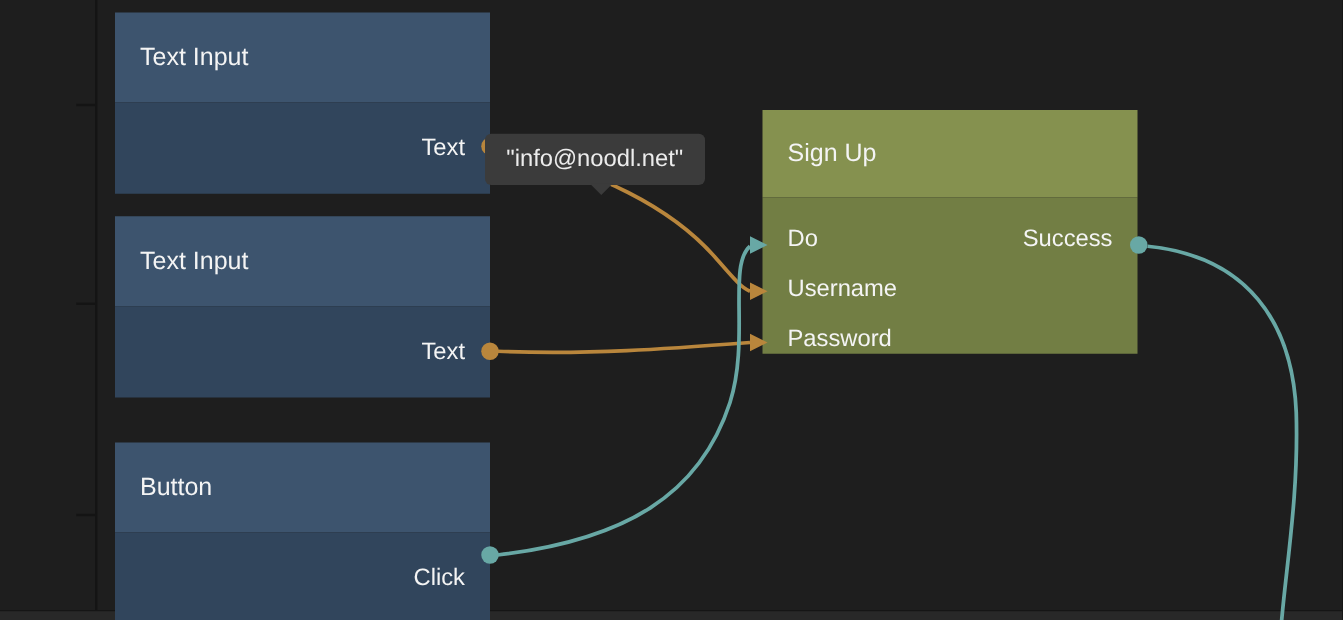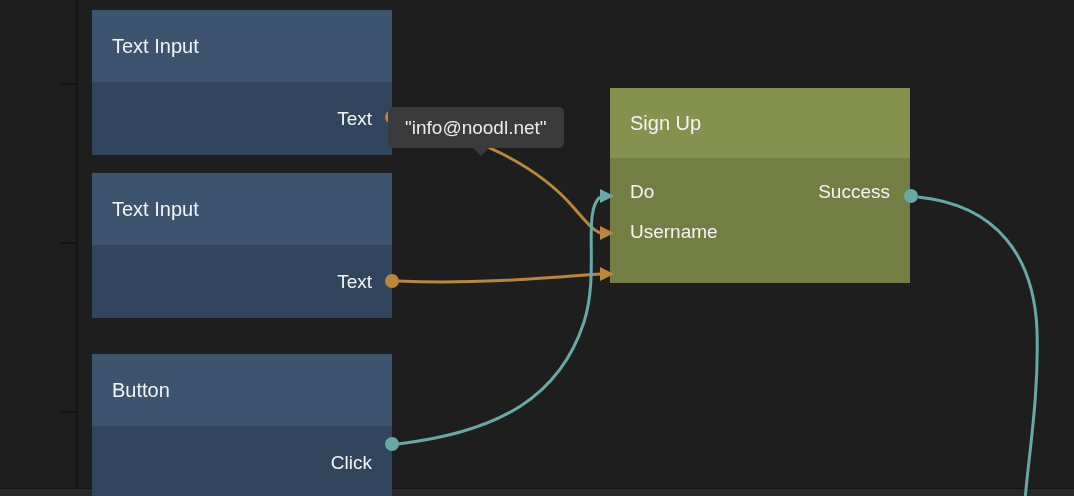--- a/index.html
+++ b/index.html
@@ -108,20 +108,23 @@
       <span class="node-title">Sign Up</span>
     </div>
     <div class="node-body">
       <div class="port-row">
         <span class="port-label">Do</span>
         <span class="port-label">Success</span>
       </div>
       <div class="port-row">
         <span class="port-label">Username</span>
       </div>
+      <div class="port-row">
+        <span class="port-label">Password</span>
+      </div>
     </div>
   </div>
 
   <svg class="wires" width="1074" height="496" viewBox="0 0 1074 496">
     <path class="stroke-orange" d="M 392 118 C 478 134, 540 168, 574 208 C 588 224, 593 230, 600 233"></path>
     <polygon class="fill-orange" points="600,226 600,240 614,233"></polygon>
 
     <path class="stroke-orange" d="M 398 281 C 470 284, 535 279, 600 274"></path>
     <polygon class="fill-orange" points="600,267 600,281 614,274"></polygon>
 

